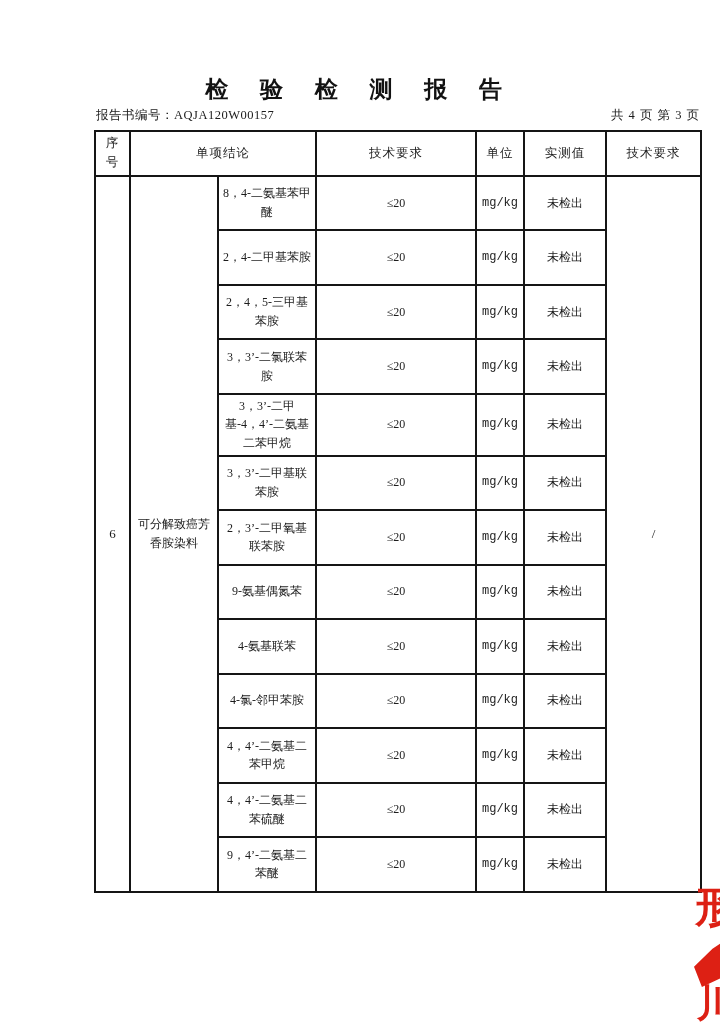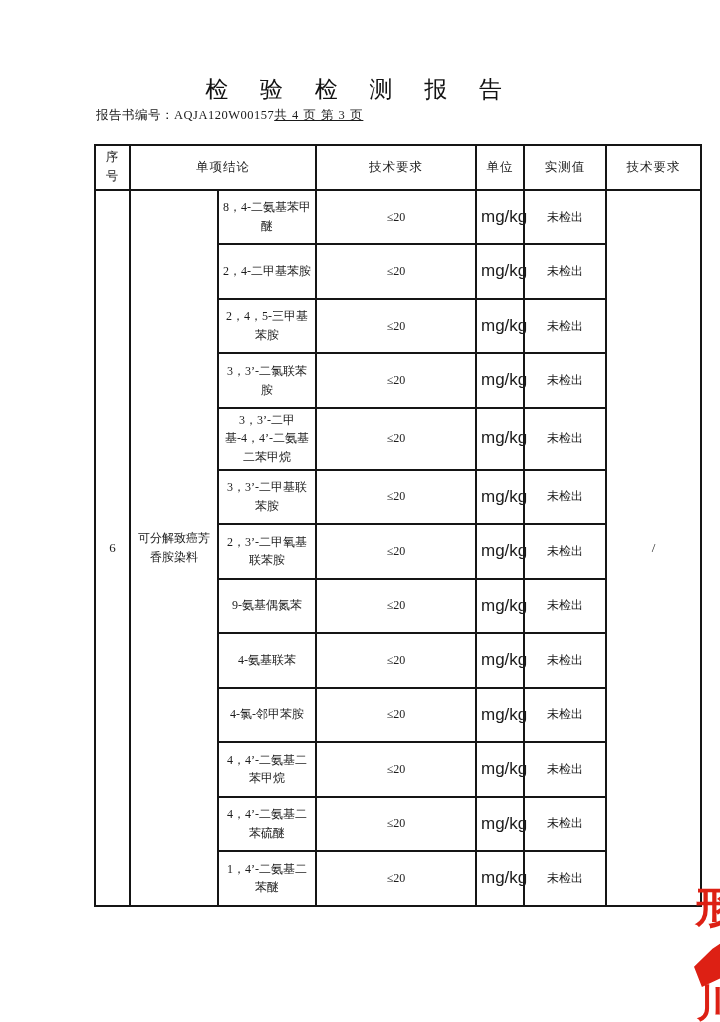--- a/index.html
+++ b/index.html
@@ -10,38 +10,39 @@
     background: #ffffff;
     overflow: hidden;
     font-family: "Liberation Serif", "DejaVu Serif", serif;
     color: #1e1e1e;
   }
   .doc-title {
     position: absolute;
     left: 0; right: 0; top: 74px;
     text-align: center;
     font-size: 23px;
-    font-weight: normal;
+    font-weight: bold;
     letter-spacing: 13px;
     color: #121212;
     white-space: nowrap;
   }
   .meta-row {
     position: absolute;
     left: 96px; width: 606px; top: 107px;
     display: flex;
+    justify-content: space-between;
     align-items: flex-end;
     font-size: 12.5px;
     color: #1b1b1b;
   }
   .meta-left { letter-spacing: 0.5px; }
-  .meta-right { letter-spacing: 1px; padding-right: 2px; text-decoration: underline; }
+  .meta-right { letter-spacing: 1px; padding-right: 2px; }
   table.report {
     position: absolute;
-    left: 94px; top: 144px;
+    left: 94px; top: 130px;
     width: 606px;
     border-collapse: collapse;
     table-layout: fixed;
     font-size: 12px;
   }
   table.report th, table.report td {
     border: 2px solid #151515;
     text-align: center;
     vertical-align: middle;
     padding: 2px 4px;
@@ -51,21 +52,21 @@
   }
   table.report th {
     height: 25px;
     font-size: 12.5px;
     letter-spacing: 1px;
   }
   table.report td.data-cell { height: 54.5px; }
   td.seq-cell { font-size: 13px; }
   td.category-cell { line-height: 1.7; }
   td.conclusion-cell { color: #555; font-size: 13px; }
-  td.unit-cell { font-family: Liberation Sans, sans-serif; font-size: 17px; letter-spacing: 0; }
+  td.unit-cell { font-family: Liberation Mono, monospace; font-size: 12px; letter-spacing: 0; }
   
   .stamp-fragment {
     position: absolute;
     left: 688px; top: 884px;
     width: 60px; height: 140px;
     pointer-events: none;
   }
   .stamp-glyph {
     position: absolute;
     font-family: "Liberation Serif", serif;
@@ -183,21 +184,21 @@
         <td class="data-cell unit-cell">mg/kg</td>
         <td class="data-cell measured-cell">未检出</td>
       </tr>
       <tr>
         <td class="data-cell item-cell">4，4’-二氨基二苯硫醚</td>
         <td class="data-cell requirement-cell">≤20</td>
         <td class="data-cell unit-cell">mg/kg</td>
         <td class="data-cell measured-cell">未检出</td>
       </tr>
       <tr>
-        <td class="data-cell item-cell">1，4’-二氨基二苯醚</td>
+        <td class="data-cell item-cell">9，4’-二氨基二苯醚</td>
         <td class="data-cell requirement-cell">≤20</td>
         <td class="data-cell unit-cell">mg/kg</td>
         <td class="data-cell measured-cell">未检出</td>
       </tr>
     </tbody>
 </table>
 
 <div class="stamp-fragment">
   <div class="stamp-glyph top" style="color: rgb(221, 32, 20);">形</div>
   <div class="stamp-ribbon" style="background: rgb(221, 32, 20);"></div>

